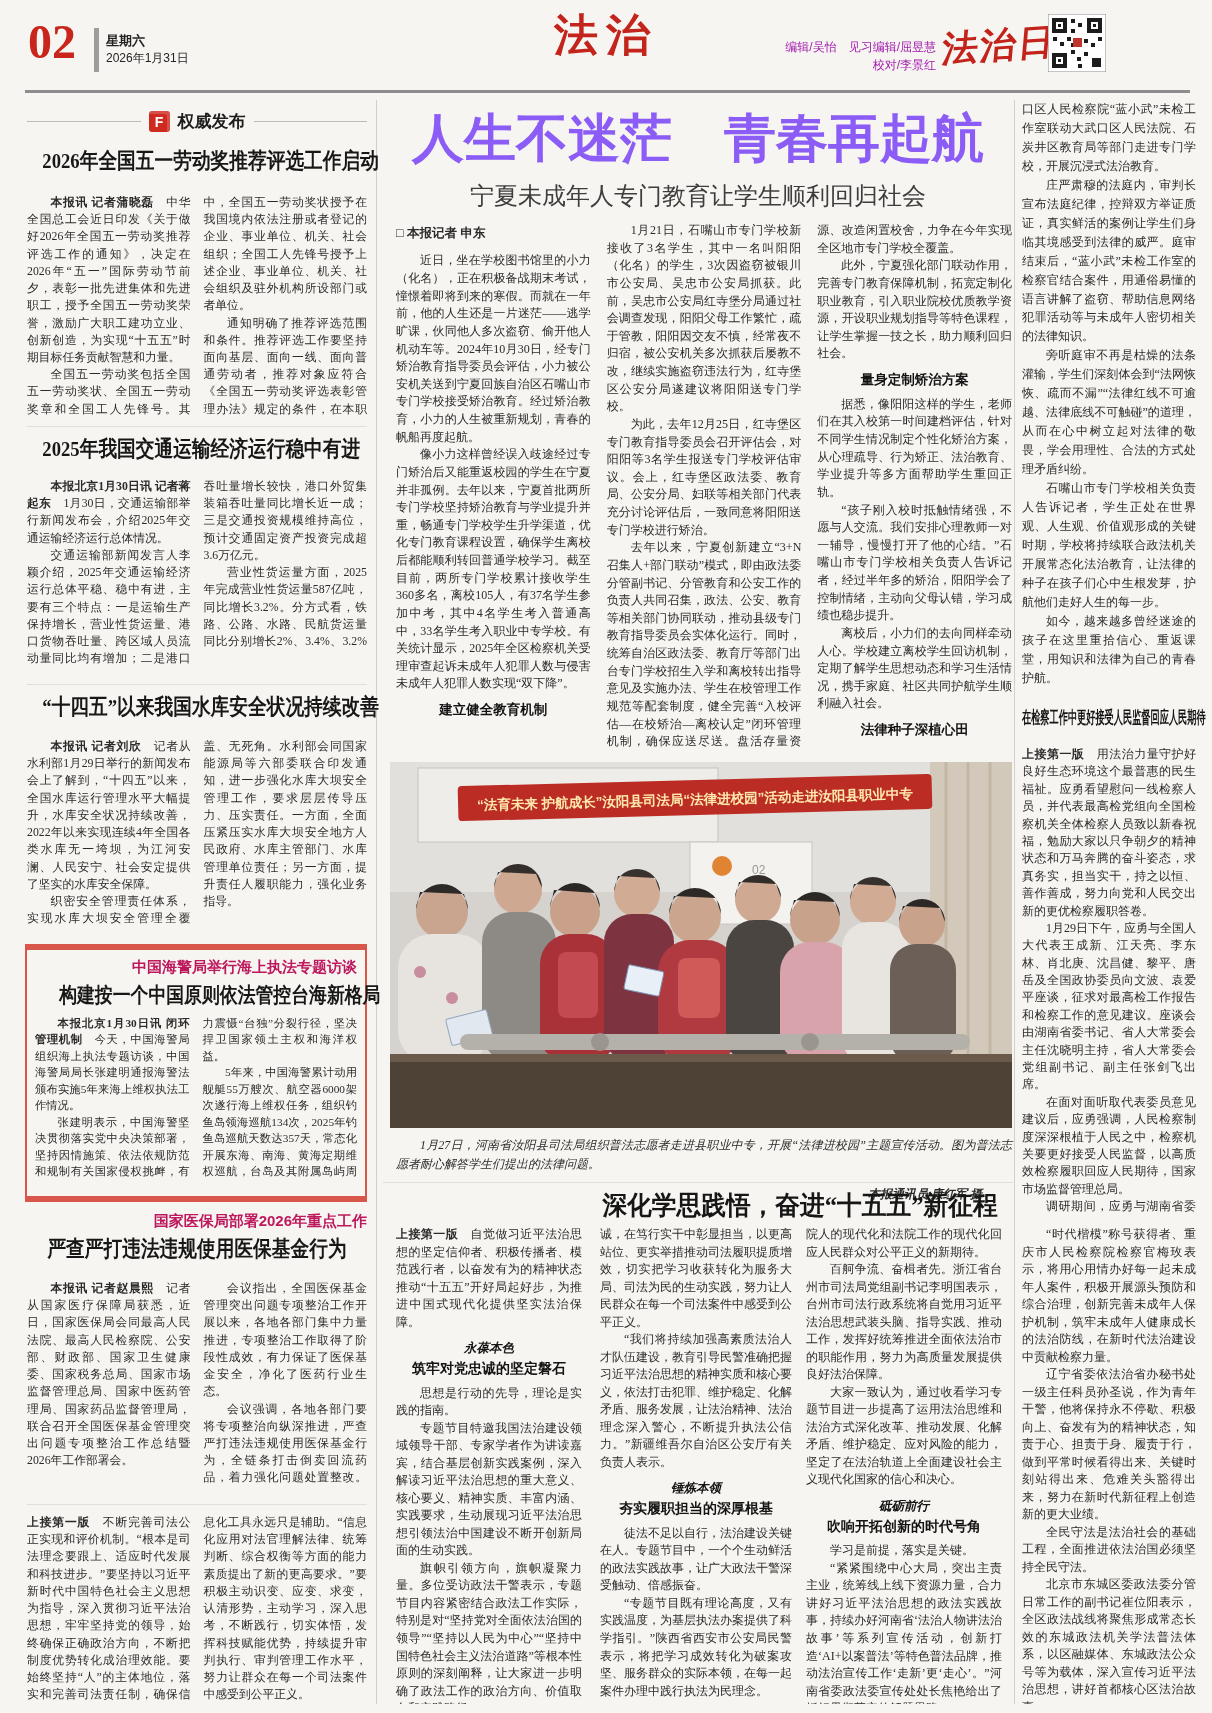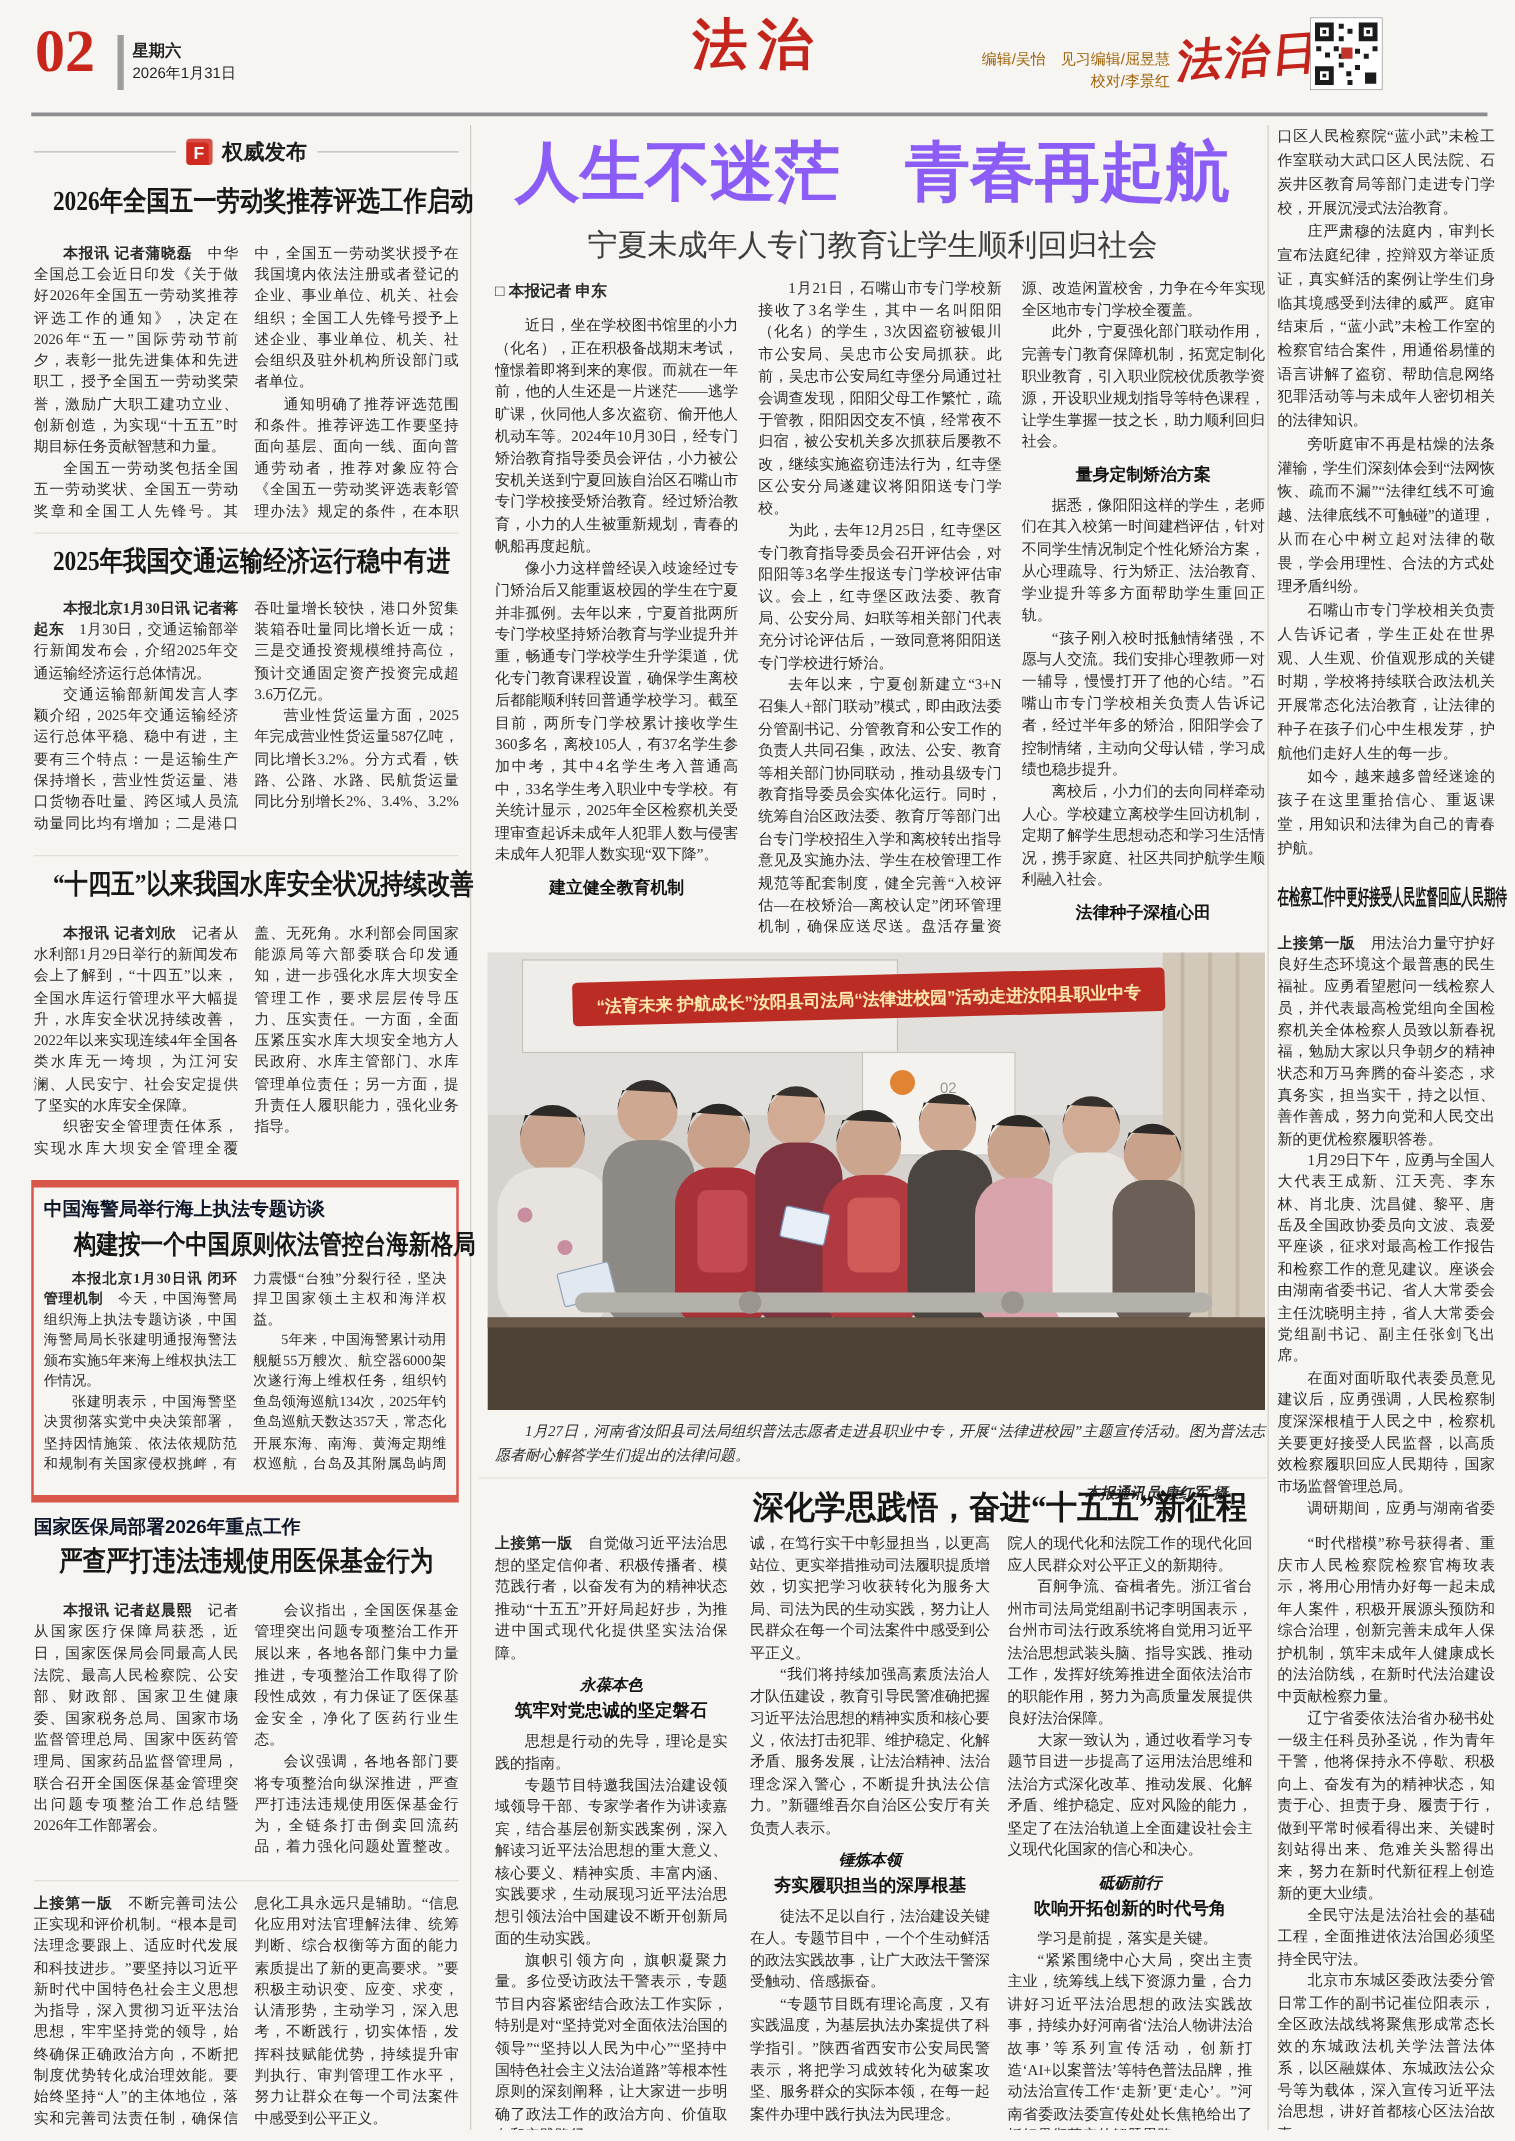--- a/index.html
+++ b/index.html
@@ -5,38 +5,38 @@
   html,body{margin:0;padding:0;}
   body{width:1212px;height:1713px;position:relative;background:#f7f5f1;
        font-family:"Liberation Serif","DejaVu Serif",serif;color:#2b2b2b;}
   .abs{position:absolute;}
   
   .pgnum{font-size:48px;font-weight:900;color:#c8251c;line-height:1;}
   .vbar{width:5px;background:#9d9d9d;}
   .dateblk{font-size:12px;color:#222;line-height:1.35;font-family:"Liberation Sans",sans-serif;}
   .dateblk b{font-size:13px;margin-top:24px;}
   .section-title{font-size:44px;font-weight:900;color:#c3251c;letter-spacing:8px;line-height:1;}
-  .editors{font-size:12px;color:#a16207;text-align:right;line-height:1.5;font-family:"Liberation Sans",sans-serif;}
+  .editors{font-size:12px;color:#a21caf;text-align:right;line-height:1.5;font-family:"Liberation Sans",sans-serif;}
   .masthead{font-size:36px;font-weight:900;color:#c2241b;transform:rotate(-4deg) skewX(-9deg);
             letter-spacing:2px;line-height:1;}
   .hrule{background:#8d8d8d;height:3px;}
   .vrule{width:1px;background:#d2cfc8;}
   .softline{height:1px;background:#e2dfd8;}
   
   .badge{display:flex;align-items:center;gap:8px;}
   .badge .hline{flex:1;height:1px;background:#bbb;}
   .badge-ico{width:21px;height:21px;background:#cf2a20;color:#fff;border-radius:3px;
              display:flex;align-items:center;justify-content:center;font-weight:900;
              font-family:"Liberation Sans",sans-serif;font-size:14px;
              box-shadow:inset -3px 3px 0 rgba(255,255,255,.18);}
   .badge-txt{font-size:17px;font-weight:700;color:#1d1d1d;font-family:"Liberation Sans",sans-serif;}
   
   .h-serif{font-weight:900;color:#171717;text-align:center;white-space:nowrap;}
   .cond{transform:scaleX(.85);transform-origin:center;}
-  .kick{font-family:"Liberation Sans",sans-serif;font-weight:700;text-align:left;color:#0f172a;}
+  .kick{font-family:"Liberation Sans",sans-serif;font-weight:700;text-align:right;color:#be185d;}
   
   .txt{font-size:11.8px;line-height:1.46;text-align:justify;overflow:hidden;}
   .cols2{column-count:2;column-gap:13px;}
   .cols3{column-count:3;column-gap:16px;}
   .p{text-indent:2em;margin:0;}
   .p0{text-indent:0;margin:0;}
   .sub{text-align:center;text-indent:0;font-weight:700;font-family:"Liberation Sans",sans-serif;
        font-size:13.5px;margin:7px 0 6px;color:#141414;}
   .sub2{text-align:center;text-indent:0;margin:8px 0 6px;font-weight:700;
         font-family:"Liberation Sans",sans-serif;font-size:14px;color:#141414;}

